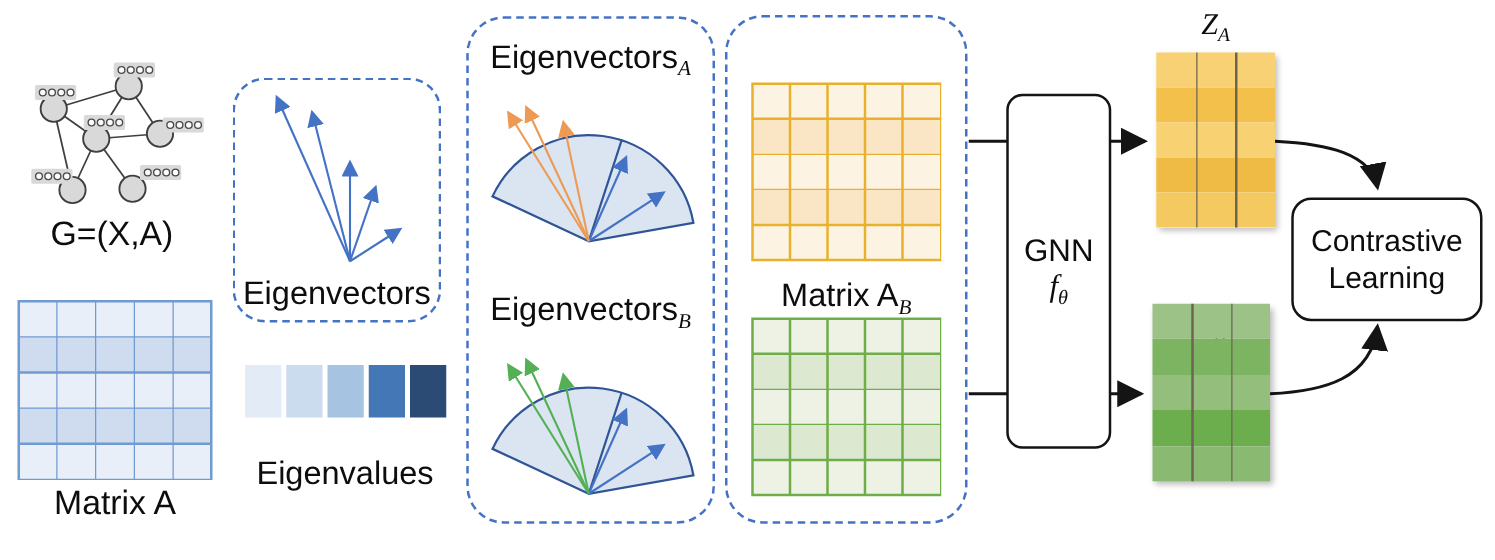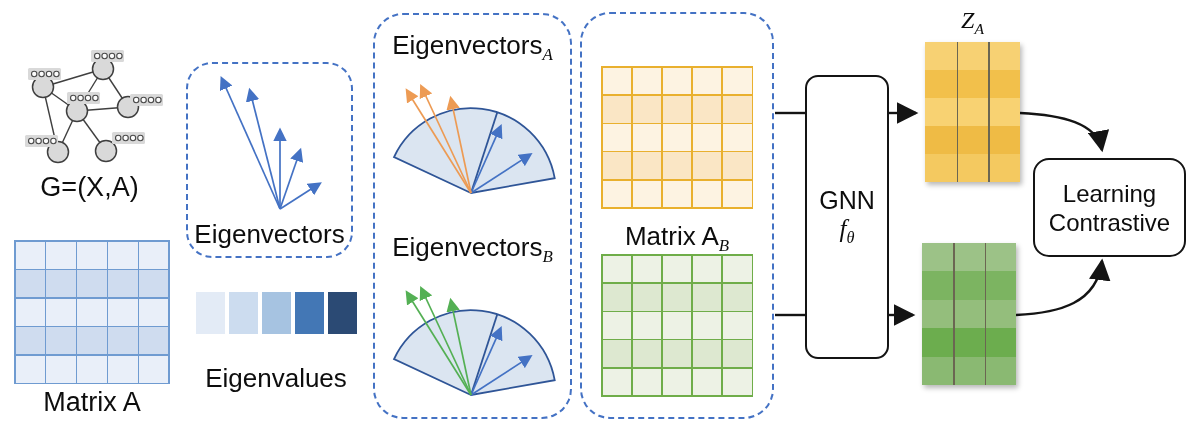--- a/index.html
+++ b/index.html
@@ -273,17 +273,17 @@
       <div class="z-band" style="background: rgb(156, 194, 135);"></div>
       <div class="z-band" style="background: rgb(124, 180, 97);"></div>
       <div class="z-band" style="background: rgb(148, 190, 124);"></div>
       <div class="z-band" style="background: rgb(108, 173, 78);"></div>
       <div class="z-band" style="background: rgb(138, 185, 114);"></div>
       <div class="z-line" style="left: 33.3%; background: rgb(107, 102, 82);"></div>
       <div class="z-line" style="left: 66.6%; background: rgb(107, 102, 82);"></div>
     </div>
 
   <div class="solid-box t24" style="left:1033px;top:158px;width:149px;height:95px;border-radius:16px;line-height:29px;">
+    <div>Contrastive</div>
     <div>Learning</div>
-    <div>Contrastive</div>
   </div>
 
 </div>
 
 </body></html>

